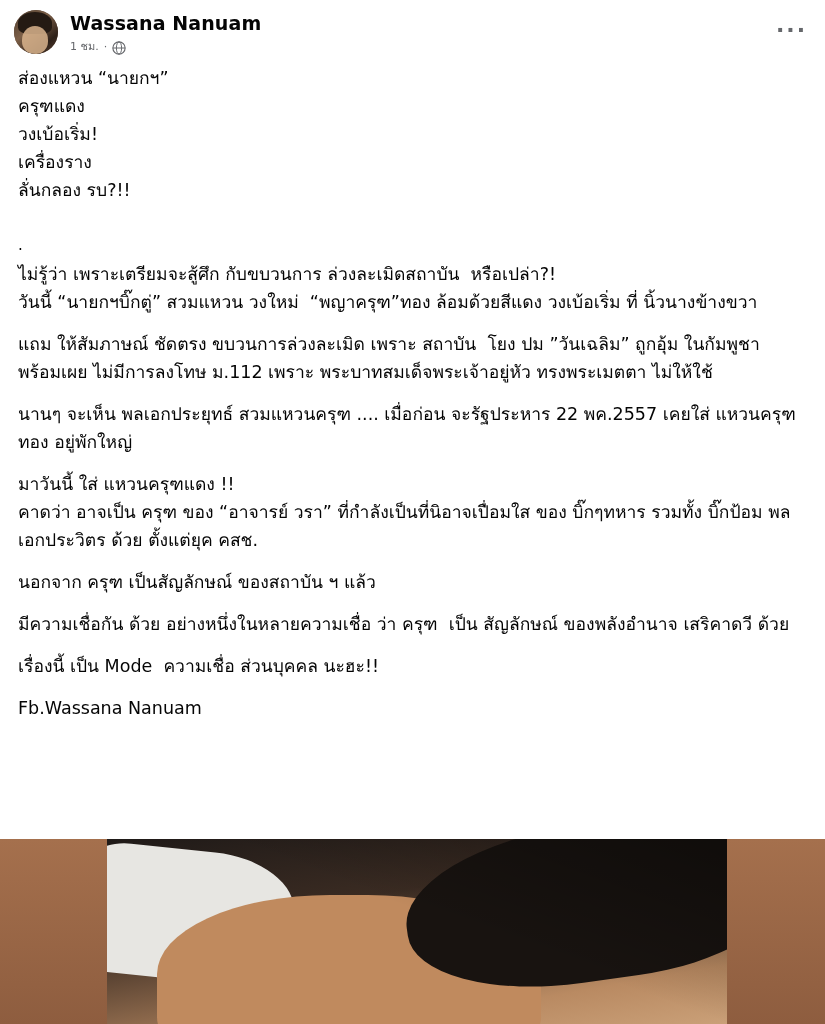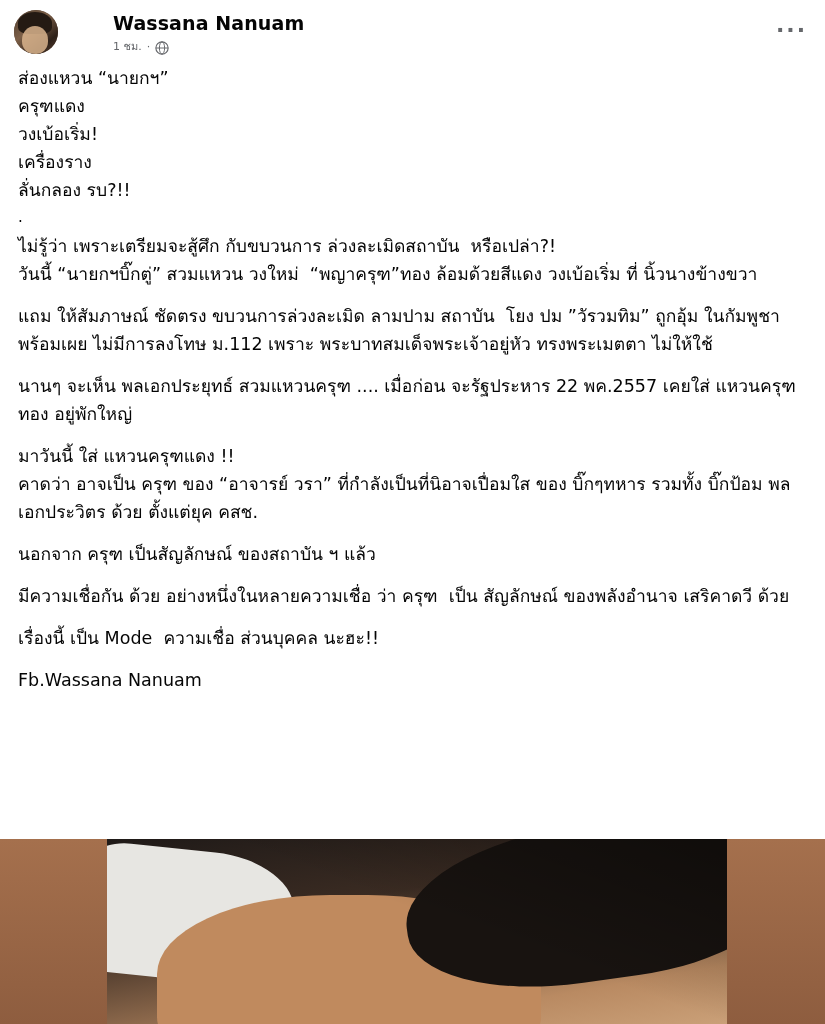--- a/index.html
+++ b/index.html
@@ -20,21 +20,20 @@
     position: relative;
     background: #ffffff;
     display: flex;
     flex-direction: column;
   }
   .post-header {
     display: flex;
     align-items: flex-start;
     padding: 10px 14px 4px 14px;
     position: relative;
-    gap: 43px;
   }
   .avatar {
     width: 44px;
     height: 44px;
     border-radius: 50%;
     overflow: hidden;
     flex: 0 0 44px;
     background: #6b5344;
     position: relative;
   }
@@ -116,21 +115,21 @@
   }
   .para.tight {
     margin-bottom: 16px;
   }
   .para.dot {
     margin: 0 0 6px 0;
     line-height: 18px;
     font-size: 15px;
   }
   .para.first {
-    margin-bottom: 4px;
+    margin-bottom: 32px;
   }
   .photo {
     position: absolute;
     left: 0;
     bottom: 0;
     width: 825px;
     height: 185px;
     overflow: hidden;
     background: #9c6a4a;
   }
@@ -216,21 +215,21 @@
 
   <div class="post-body">
     <p class="para first">ส่องแหวน “นายกฯ”
 ครุฑแดง
 วงเบ้อเริ่ม!
 เครื่องราง
 ลั่นกลอง รบ?!!</p>
     <p class="para dot">.</p>
     <p class="para">ไม่รู้ว่า เพราะเตรียมจะสู้ศึก กับขบวนการ ล่วงละเมิดสถาบัน  หรือเปล่า?!
 วันนี้ “นายกฯบิ๊กตู่” สวมแหวน วงใหม่  “พญาครุฑ”ทอง ล้อมด้วยสีแดง วงเบ้อเริ่ม ที่ นิ้วนางข้างขวา</p>
-    <p class="para">แถม ให้สัมภาษณ์ ชัดตรง ขบวนการล่วงละเมิด ลามปาม สถาบัน  โยง ปม ”วัรวมทิม” ถูกอุ้ม ในกัมพูชา  พร้อมเผย ไม่มีการลงโทษ ม.112 เพราะ พระบาทสมเด็จพระเจ้าอยู่หัว ทรงพระเมตตา ไม่ให้ใช้</p>
+    <p class="para">แถม ให้สัมภาษณ์ ชัดตรง ขบวนการล่วงละเมิด เพราะ สถาบัน  โยง ปม ”วันเฉลิม” ถูกอุ้ม ในกัมพูชา  พร้อมเผย ไม่มีการลงโทษ ม.112 เพราะ พระบาทสมเด็จพระเจ้าอยู่หัว ทรงพระเมตตา ไม่ให้ใช้</p>
     <p class="para">นานๆ จะเห็น พลเอกประยุทธ์ สวมแหวนครุฑ .... เมื่อก่อน จะรัฐประหาร 22 พค.2557 เคยใส่ แหวนครุฑทอง อยู่พักใหญ่</p>
     <p class="para">มาวันนี้ ใส่ แหวนครุฑแดง !!
 คาดว่า อาจเป็น ครุฑ ของ “อาจารย์ วรา” ที่กำลังเป็นที่นิอาจเปื่อมใส ของ บิ๊กๆทหาร รวมทั้ง บิ๊กป้อม พลเอกประวิตร ด้วย ตั้งแต่ยุค คสช.</p>
     <p class="para">นอกจาก ครุฑ เป็นสัญลักษณ์ ของสถาบัน ฯ แล้ว</p>
     <p class="para">มีความเชื่อกัน ด้วย อย่างหนึ่งในหลายความเชื่อ ว่า ครุฑ  เป็น สัญลักษณ์ ของพลังอำนาจ เสริคาดวี ด้วย</p>
     <p class="para">เรื่องนี้ เป็น Mode  ความเชื่อ ส่วนบุคคล นะฮะ!!</p>
     <p class="para tight">Fb.Wassana Nanuam</p>
   </div>
 
   <div class="photo">

